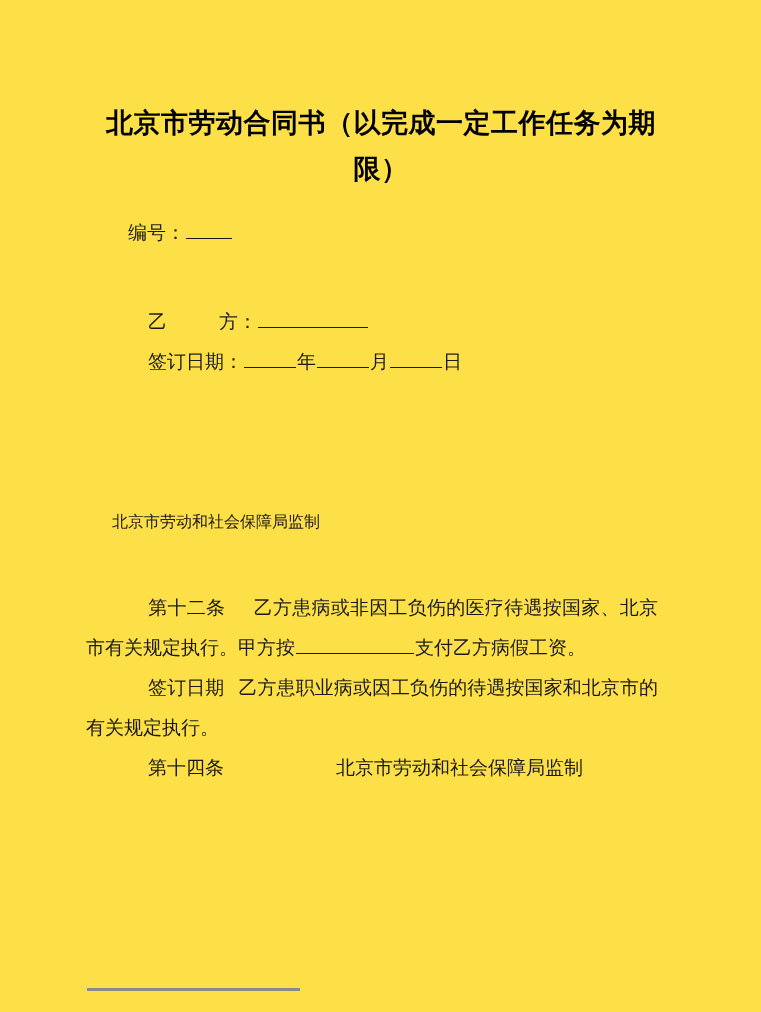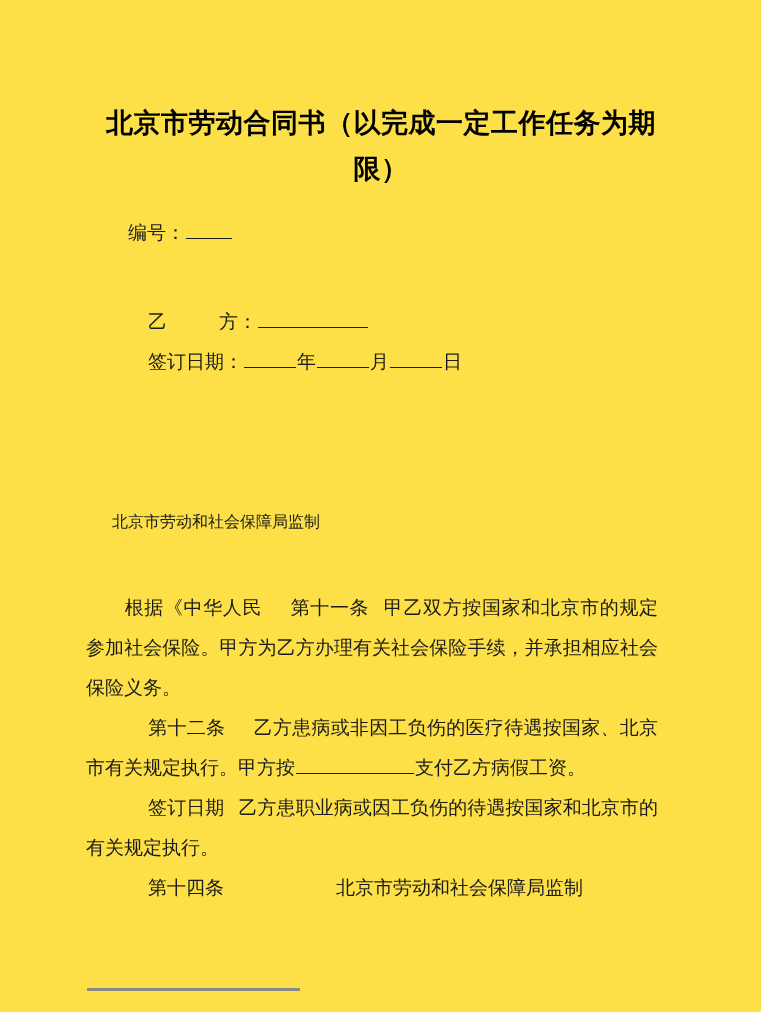--- a/index.html
+++ b/index.html
@@ -138,21 +138,20 @@
     <div class="row">
       <span>签订日期：</span><span class="blank blank-date"></span><span>年</span><span class="blank blank-date"></span><span>月</span><span class="blank blank-date"></span><span>日</span>
     </div>
 
   </div>
 
   <div class="issuer">北京市劳动和社会保障局监制</div>
 
   <div class="body-text">
 
-    <p><span class="para-indent"></span><span>根据《中华人民</span><span class="sp-2"></span><span>第十一条</span><span class="sp-1"></span><span>甲乙双方按国家和北京市的规定参加社会保险。甲方为乙方办理有关社会保险手续，并承担相应社会保险义务。</span></p>
 
     <p><span class="para-indent-lg"></span><span>第十二条</span><span class="sp-2"></span><span>乙方患病或非因工负伤的医疗待遇按国家、北京市有关规定执行。甲方按</span><span class="blank blank-lg"></span><span>支付乙方病假工资。</span></p>
 
     <p><span class="para-indent-lg"></span><span>签订日期</span><span class="sp-1"></span><span>乙方患职业病或因工负伤的待遇按国家和北京市的有关规定执行。</span></p>
 
     <p><span class="para-indent-lg"></span><span>第十四条</span><span class="sp-4"></span><span>北京市劳动和社会保障局监制</span></p>
 
   </div>
 
   <div class="footer-rule"></div>

